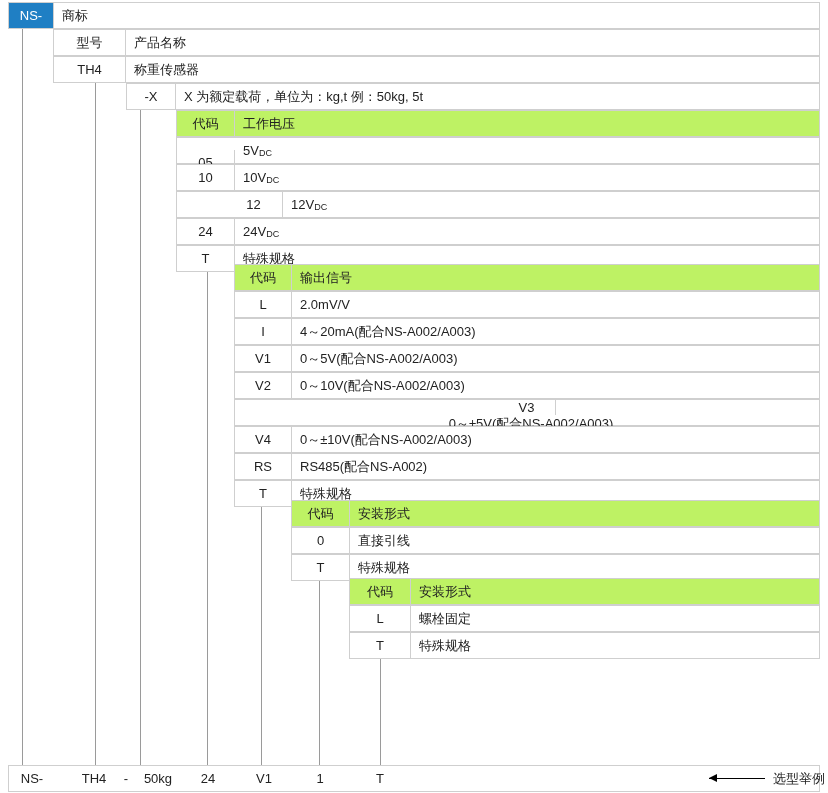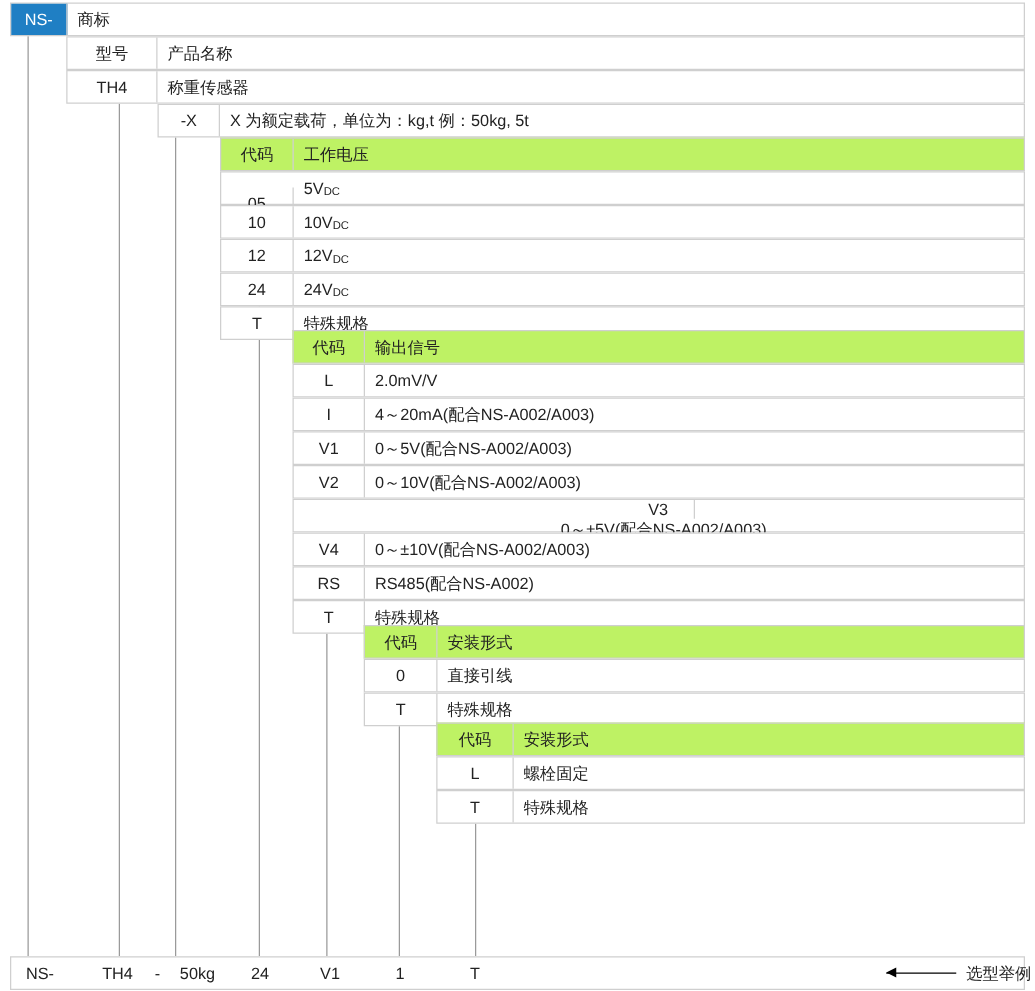--- a/index.html
+++ b/index.html
@@ -139,21 +139,21 @@
   </div>
 
   <div class="row" style="left:176px;top:164px;width:644px;">
     <div class="cell-code" style="width:58px;">10</div>
     <div class="cell-desc">
         <span>10V</span>
         <span class="sub">DC</span>
       </div>
   </div>
 
-  <div class="row" style="left:176px;top:191px;width:644px;">
+  <div class="row" style="left:176px;top:191px;width:644px;padding-left:48px;">
     <div class="cell-code" style="width:58px;">12</div>
     <div class="cell-desc">
         <span>12V</span>
         <span class="sub">DC</span>
       </div>
   </div>
 
   <div class="row" style="left:176px;top:218px;width:644px;">
     <div class="cell-code" style="width:58px;">24</div>
     <div class="cell-desc">

